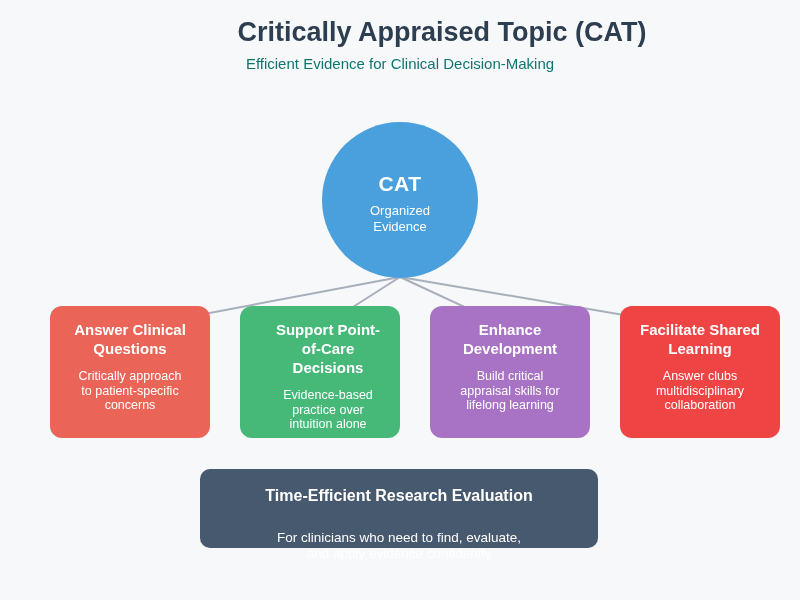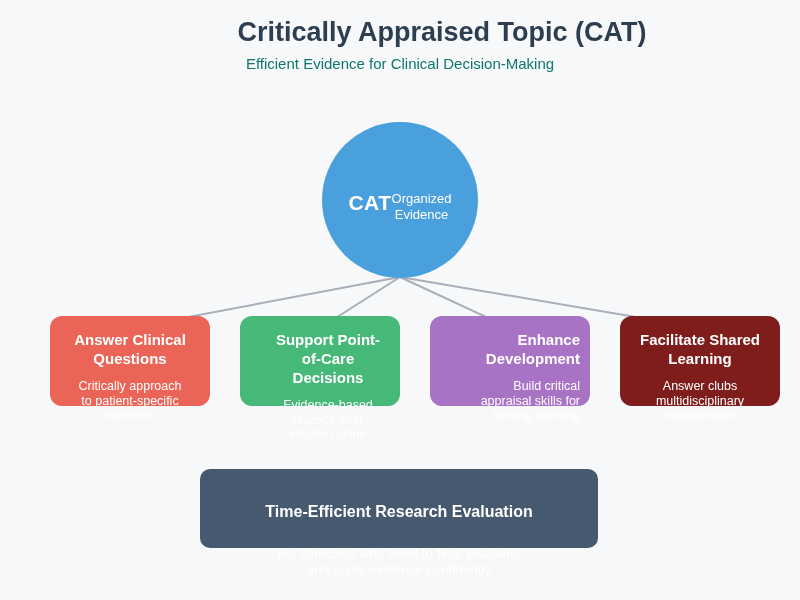--- a/index.html
+++ b/index.html
@@ -34,42 +34,42 @@
     position: absolute;
     top: 0; left: 0;
     width: 800px; height: 600px;
   }
   .center-node {
     position: absolute;
     left: 322px; top: 122px;
     width: 156px; height: 156px;
     border-radius: 50%;
     display: flex;
-    align-items: center;
+    flex-direction: column;
     justify-content: center;
     padding-top: 6px;
     box-sizing: border-box;
     text-align: center;
     color: #FFFFFF;
   }
   .center-node-label {
     font-size: 21px;
     font-weight: 700;
     letter-spacing: 0.5px;
   }
   .center-node-sublabel {
     margin-top: 7px;
     font-size: 13px;
     line-height: 16px;
     white-space: pre-line;
   }
   .card {
     position: absolute;
-    top: 316px;
-    width: 160px; height: 90px;
+    top: 306px;
+    width: 160px; height: 132px;
     border-radius: 12px;
     box-sizing: border-box;
     padding: 14px 10px 0 10px;
     text-align: center;
     color: #FFFFFF;
   }
   .card h2 {
     margin: 0;
     font-size: 15px;
     font-weight: 700;
@@ -90,21 +90,21 @@
     position: absolute;
     left: 200px; top: 469px;
     width: 398px; height: 79px;
     border-radius: 10px;
     box-sizing: border-box;
     padding-top: 17px;
     text-align: center;
     color: #FFFFFF;
   }
   .summary-card h2 {
-    margin: 16px;
+    margin: 0;
     font-size: 16px;
     font-weight: 700;
     line-height: 20px;
   }
   .summary-card p {
     margin: 24px 0 0 0;
     font-size: 13.5px;
     line-height: 15.5px;
     white-space: pre-line;
   }
@@ -139,29 +139,29 @@
   </div>
 
   <div class="card card-2" style="background: rgb(70, 184, 120); padding-left: 26px;">
     <h2>Support Point-
 of-Care Decisions</h2>
     <p>Evidence-based
 practice over
 intuition alone</p>
   </div>
 
-  <div class="card card-3" style="background: rgb(168, 115, 196); text-align: right;">
+  <div class="card card-3" style="background: rgb(168, 115, 196);">
     <h2>Enhance
 Development</h2>
     <p>Build critical
 appraisal skills for
 lifelong learning</p>
   </div>
 
-  <div class="card card-4" style="background: #7f1d1d;">
+  <div class="card card-4" style="background: #ef4444;">
     <h2>Facilitate Shared
 Learning</h2>
     <p>Answer clubs
 multidisciplinary
 collaboration</p>
   </div>
 
   <div class="summary-card" style="background: rgb(71, 89, 110);">
     <h2>Time-Efficient Research Evaluation</h2>
     <p>For clinicians who need to find, evaluate,

